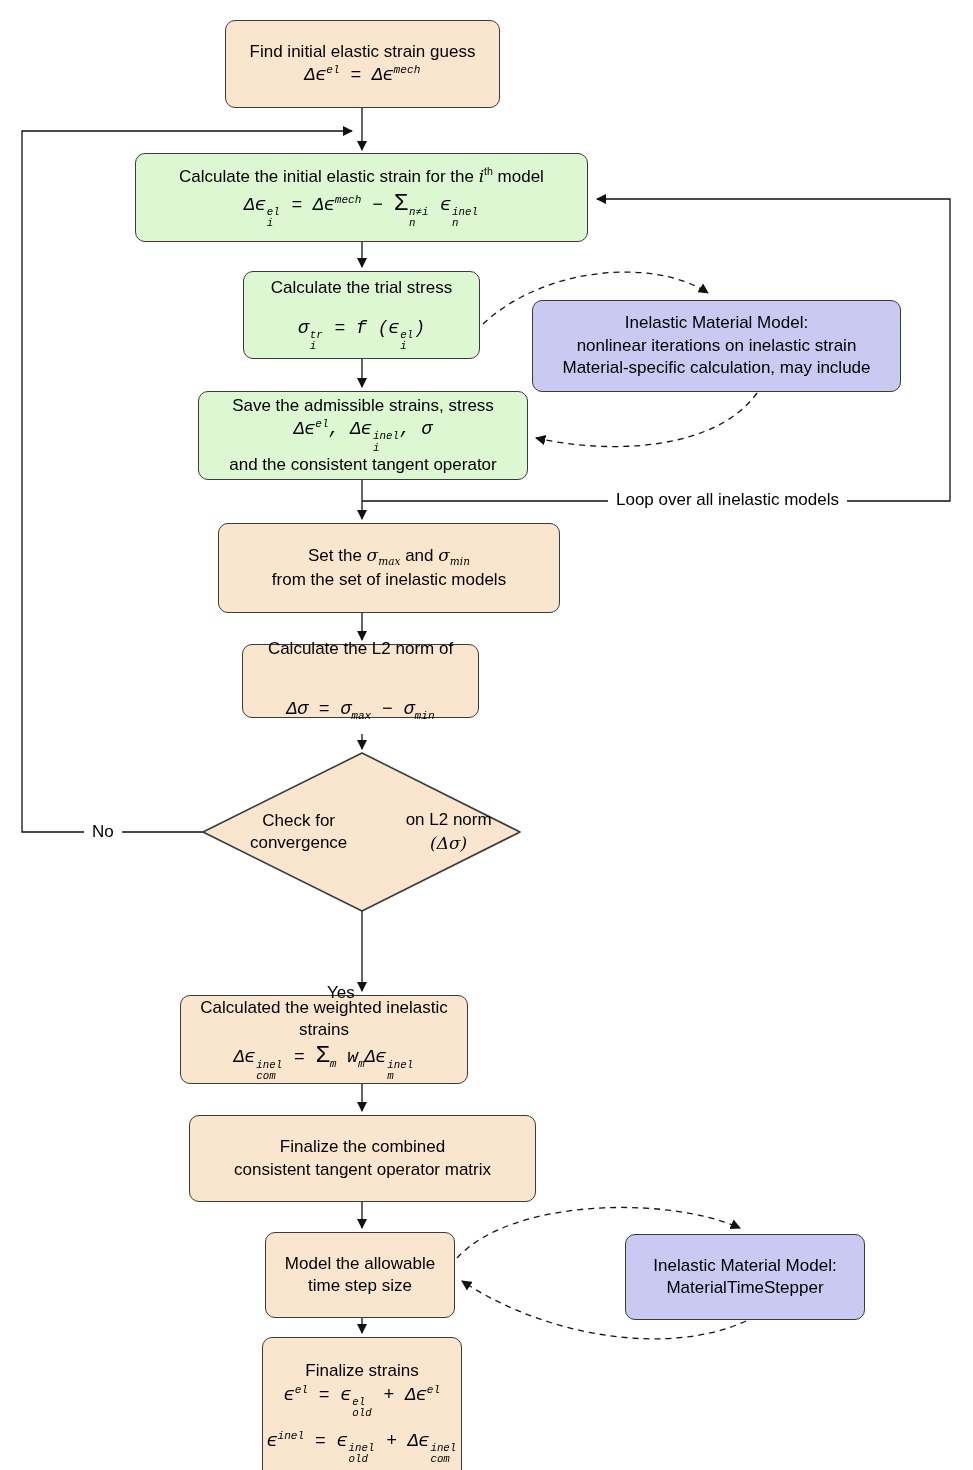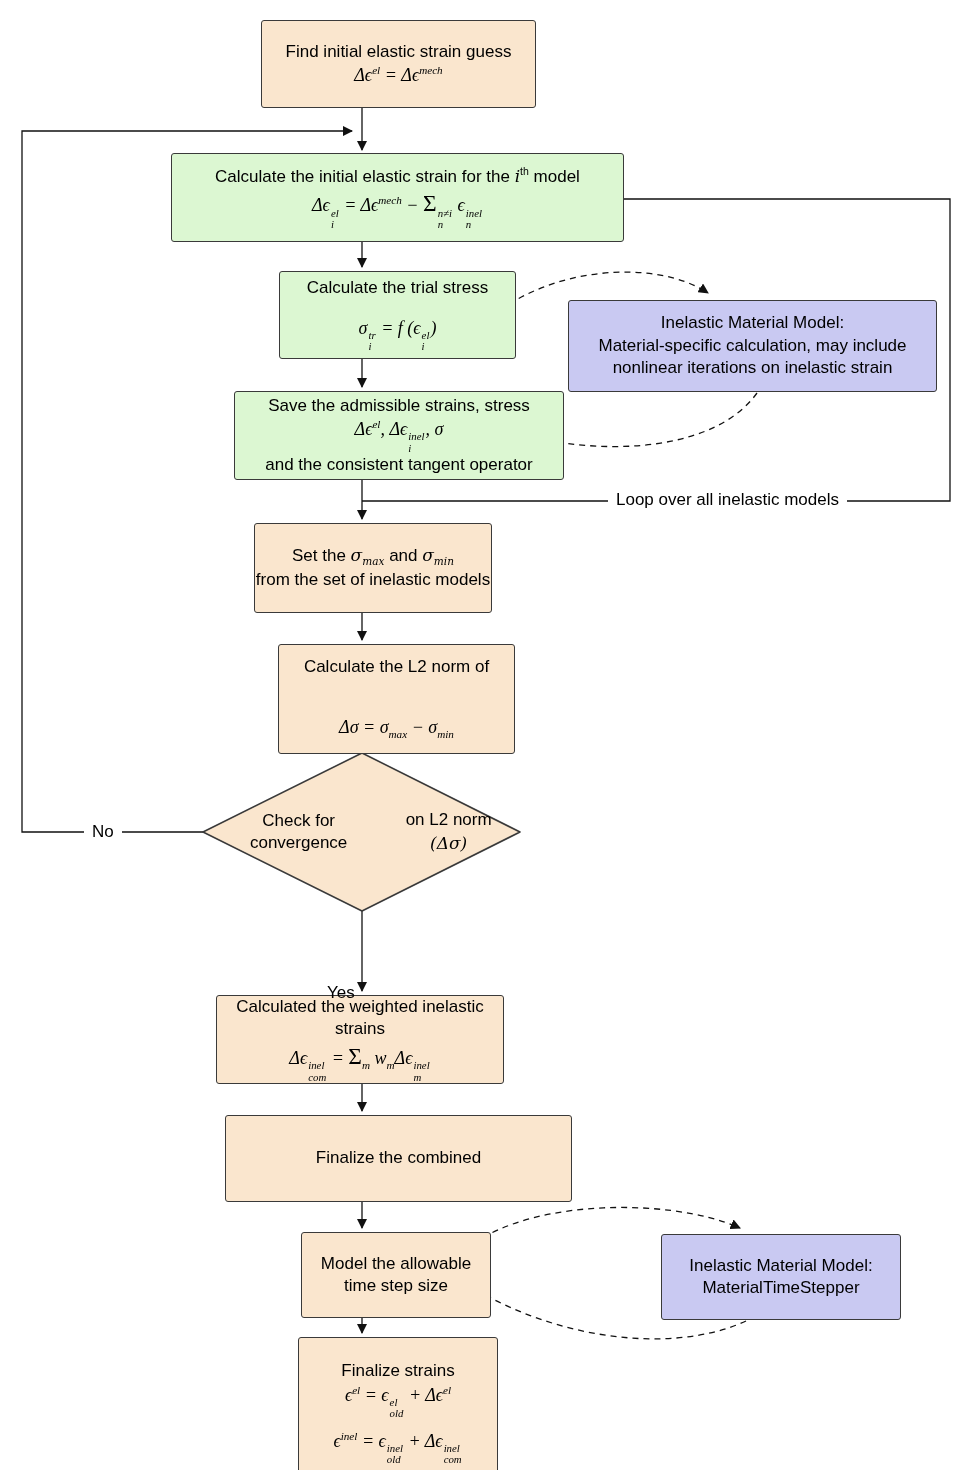--- a/index.html
+++ b/index.html
@@ -4,27 +4,27 @@
 <style>
   :root{
     --background:#ffffff; --process-fill:#fae6ce; --loop-fill:#dcf7d2;
     --model-fill:#c9c9f2; --border:#3a3a3a; --line:#111111;
   }
   html,body{margin:0;padding:0;background:var(--background);}
   #canvas{position:relative;width:973px;height:1470px;background:var(--background);
           font-family:"Liberation Sans",sans-serif;color:#000;overflow:hidden;}
   #wires{position:absolute;left:0;top:0;width:973px;height:1470px;}
   .node{position:absolute;box-sizing:border-box;border:1.4px solid var(--border);
-        border-radius:3px;display:flex;flex-direction:column;justify-content:center;
-        align-items:center;text-align:center;padding:4px 0;margin-left:36px;}
+        border-radius:10px;display:flex;flex-direction:column;justify-content:center;
+        align-items:center;text-align:center;padding:4px 0;}
   .peach{background:var(--process-fill);}
   .green{background:var(--loop-fill);}
   .purple{background:var(--model-fill);}
   .title{font-family:"Liberation Sans",sans-serif;font-size:17px;line-height:1.32;}
-  .formula{font-family:Liberation Serif, serif;font-style:italic;font-size:18px;line-height:1.35;}
+  .formula{font-family:Liberation Mono, monospace;font-style:italic;font-size:18px;line-height:1.35;}
   .formula sup,.title sup{font-size:0.62em;}
   .formula sub,.title sub{font-size:0.62em;}
   .m{font-family:"DejaVu Serif",serif;font-style:italic;}
   .stk{display:inline-flex;flex-direction:column;align-items:flex-start;
        font-size:0.6em;line-height:1.05;vertical-align:-0.5em;margin:0 1px;}
   .stk sup,.stk sub{font-size:1em;line-height:1.05;vertical-align:baseline;position:static;}
   .sum{font-size:1.3em;font-style:normal;}
   .gap8{height:9px;}
   .edge-label{position:absolute;font-size:17px;line-height:22px;background:var(--background);
               padding:0 8px;white-space:nowrap;}
@@ -91,39 +91,39 @@
           <sup>tr</sup>
           <sub>i</sub>
         </span> = f (ϵ<span class="stk">
           <sup>el</sup>
           <sub>i</sub>
         </span>)</div>
   </div>
 
   <div class="node purple" style="left:532px;top:300px;width:369px;height:92px;">
     <div class="title">Inelastic Material Model:</div>
+    <div class="title">nonlinear iterations on inelastic strain</div>
     <div class="title">Material-specific calculation, may include</div>
-    <div class="title">nonlinear iterations on inelastic strain</div>
   </div>
 
   <div class="node green" style="left:198px;top:391px;width:330px;height:89px;">
     <div class="title">Save the admissible strains, stress</div>
     <div class="formula">Δϵ<sup>el</sup>, Δϵ<span class="stk">
           <sup>inel</sup>
           <sub>i</sub>
         </span>, σ</div>
     <div class="title">and the consistent tangent operator</div>
   </div>
 
-  <div class="node peach" style="left:218px;top:523px;width:238px;height:90px;">
+  <div class="node peach" style="left:218px;top:523px;width:342px;height:90px;">
     <div class="title">Set the <span class="m">σ<sub>max</sub></span> and <span class="m">σ<sub>min</sub></span></div>
     <div class="title">from the set of inelastic models</div>
   </div>
 
-  <div class="node peach" style="left:242px;top:644px;width:237px;height:110px;gap:36px;">
+  <div class="node peach" style="left:242px;top:644px;width:237px;height:74px;gap:36px;">
     <div class="title">Calculate the L2 norm of</div>
     <div class="formula">Δσ = σ<sub>max</sub> − σ<sub>min</sub></div>
   </div>
 
   <div class="dtext" style="left:212px;top:804px;width:300px;height:56px;">
     <div class="title">Check for convergence</div>
     <div class="title">on L2 norm <span class="m">(Δσ)</span></div>
   </div>
 
   <div class="node peach" style="left:180px;top:995px;width:288px;height:89px;">
@@ -132,20 +132,21 @@
           <sup>inel</sup>
           <sub>com</sub>
         </span> = <span class="sum">Σ</span><sub>m</sub> w<sub>m</sub>Δϵ<span class="stk">
           <sup>inel</sup>
           <sub>m</sub>
         </span></div>
   </div>
 
   <div class="node peach" style="left:189px;top:1115px;width:347px;height:87px;">
     <div class="title">Finalize the combined</div>
+    <div class="title">consistent tangent operator matrix</div>
   </div>
 
   <div class="node peach" style="left:265px;top:1232px;width:190px;height:86px;">
     <div class="title">Model the allowable</div>
     <div class="title">time step size</div>
   </div>
 
   <div class="node purple" style="left:625px;top:1234px;width:240px;height:86px;">
     <div class="title">Inelastic Material Model:</div>
     <div class="title">MaterialTimeStepper</div>

